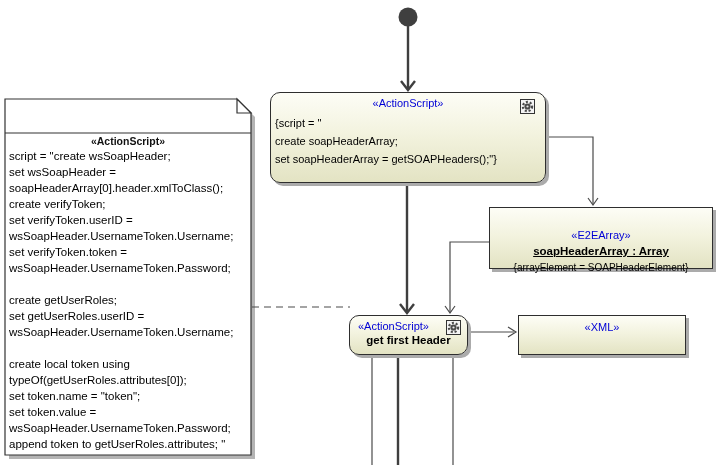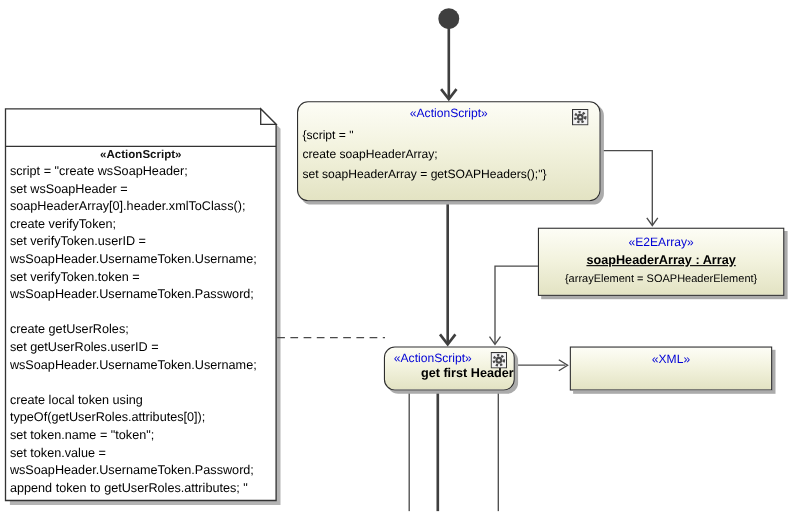--- a/index.html
+++ b/index.html
@@ -18,29 +18,29 @@
   }
   .node.rounded{border-radius:10px;}
   .stereo{font-size:11px;line-height:13px;color:#0000d6;text-align:center;}
   .elname{font-size:11.5px;line-height:15px;font-weight:bold;text-align:center;color:#000;}
   .bodytext{font-size:11px;line-height:18px;white-space:pre-line;text-align:left;color:#000;}
   .tagtext{font-size:10px;line-height:15px;text-align:center;color:#000;}
 
   #gsh{left:270px;top:92px;width:276px;height:91px;padding-top:4px;}
   #gsh .bodytext{margin-top:4px;padding-left:4px;}
 
-  #e2e{left:489px;top:207px;width:224px;height:62px;padding-top:7px;}
+  #e2e{left:489px;top:207px;width:224px;height:62px;padding-top:21px;}
   #e2e .elname{margin-top:2px;text-decoration:underline;}
   #e2e .tagtext{margin-top:1px;}
 
   #gfh{left:349px;top:315px;width:119px;height:40px;padding-top:4px;}
   #gfh .stereo{text-align:left;padding-left:8px;}
-  #gfh .elname{text-align:right;padding-left:0;}
+  #gfh .elname{text-align:center;padding-left:0;}
 
-  #xml{left:518px;top:315px;width:184px;height:40px;padding-top:5px;}
+  #xml{left:518px;top:315px;width:168px;height:40px;padding-top:5px;}
 
   .gear{position:absolute;}
   #gsh .gear{top:6px;right:10px;}
   #gfh .gear{top:4px;right:6px;}
 
   
   .note-header{
     position:absolute;left:5px;top:135px;width:246px;
     font-size:10.5px;font-weight:bold;text-align:center;color:#111;
   }

